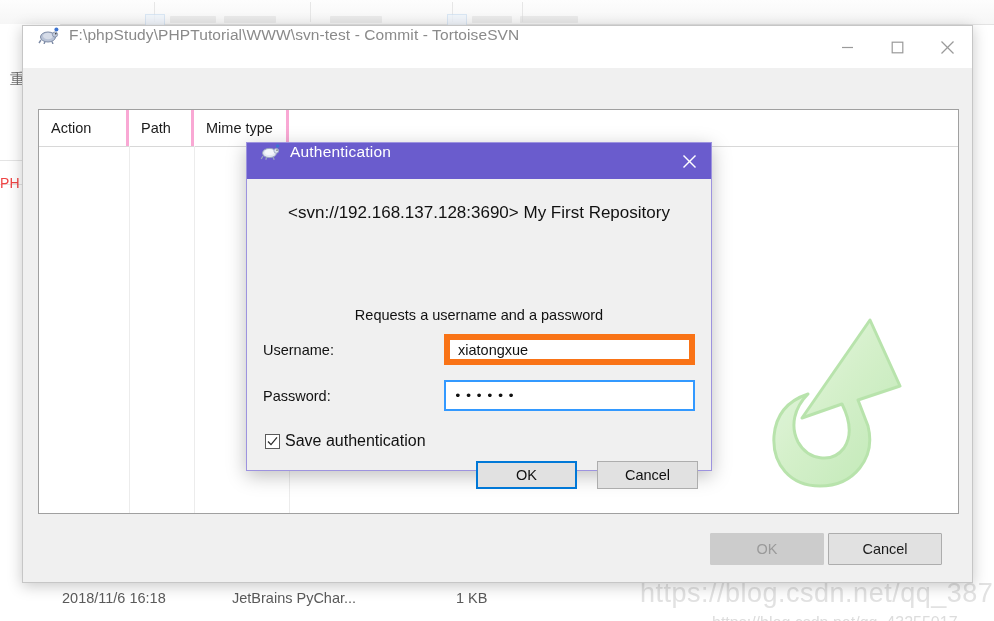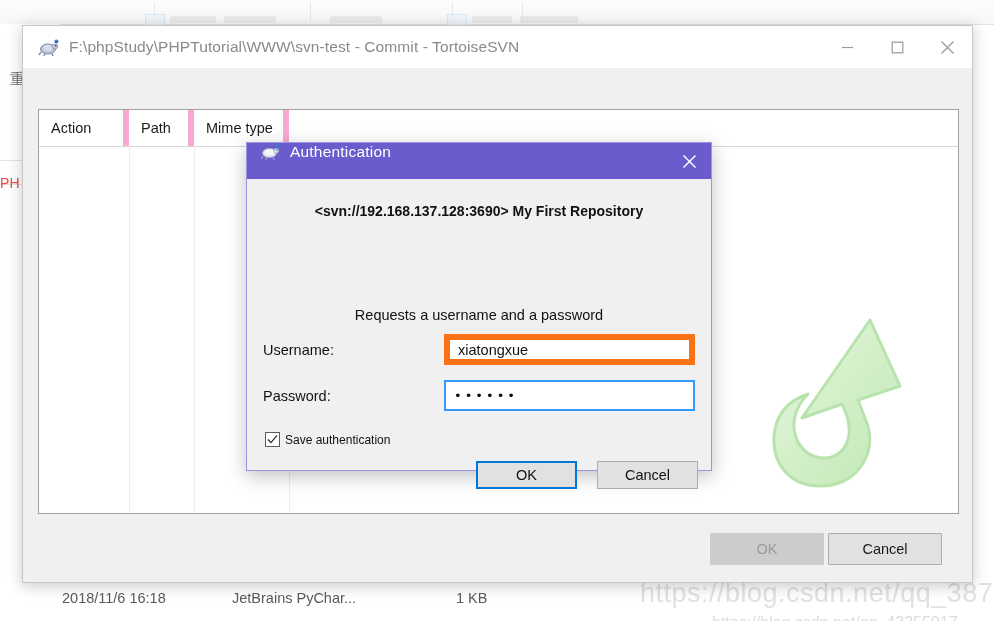--- a/index.html
+++ b/index.html
@@ -125,21 +125,20 @@
     width: 949px; height: 556px;
     background: #f0f0f0;
     border: 1px solid #c6c6c6;
     box-shadow: 0 3px 14px rgba(0,0,0,.22);
   }
   .win-title {
     position: relative;
     height: 42px;
     background: #ffffff;
     display: flex;
-    align-items: center;
   }
   .win-icon {
     width: 22px; height: 18px;
     margin-left: 14px; margin-right: 10px;
     position: relative;
     flex: 0 0 auto;
   }
   .win-title-text {
     font-size: 15.5px;
     color: #8a8a8a;
@@ -188,21 +187,21 @@
   }
   .lp-th {
     position: relative;
     height: 36px;
     display: flex;
     align-items: center;
     padding-left: 12px;
     box-sizing: border-box;
     font-size: 14.5px;
     color: #1b1b1b;
-    border-right: 6px solid #f9a8d4;
+    border-right: 3px solid #f9a8d4;
     background: #ffffff;
   }
   .lp-row {
     position: absolute;
     left: 0; top: 36px;
     width: 919px; height: 34px;
     display: flex;
   }
   .lp-td {
     height: 34px;
@@ -295,23 +294,22 @@
     position: absolute;
     left: 0; top: 36px;
     width: 464px; height: 291px;
     background: #f0f0f0;
   }
   .dlg-realm {
     position: absolute;
     left: 0; top: 24px;
     width: 464px;
     text-align: center;
-    font-size: 14px;
+    font-size: 17px;
     color: #111111;
-    font-weight: bold;
   }
   .dlg-prompt {
     position: absolute;
     left: 0; top: 128px;
     width: 464px;
     text-align: center;
     font-size: 14.5px;
     color: #111111;
   }
   .dlg-label {
@@ -349,21 +347,21 @@
   }
   .chkbox {
     width: 15px; height: 15px;
     border: 1px solid #5a5a5a;
     background: #ffffff;
     box-sizing: border-box;
     position: relative;
     margin-right: 5px;
   }
   .chkbox svg { position: absolute; left: 1px; top: 1px; }
-  .chk-label { font-size: 12px; color: #111111; }
+  .chk-label { font-size: 16px; color: #111111; }
 
   .dlg-btn {
     position: absolute;
     width: 101px; height: 28px;
     font-size: 14.5px;
     display: flex;
     align-items: center;
     justify-content: center;
     box-sizing: border-box;
     background: #e1e1e1;

